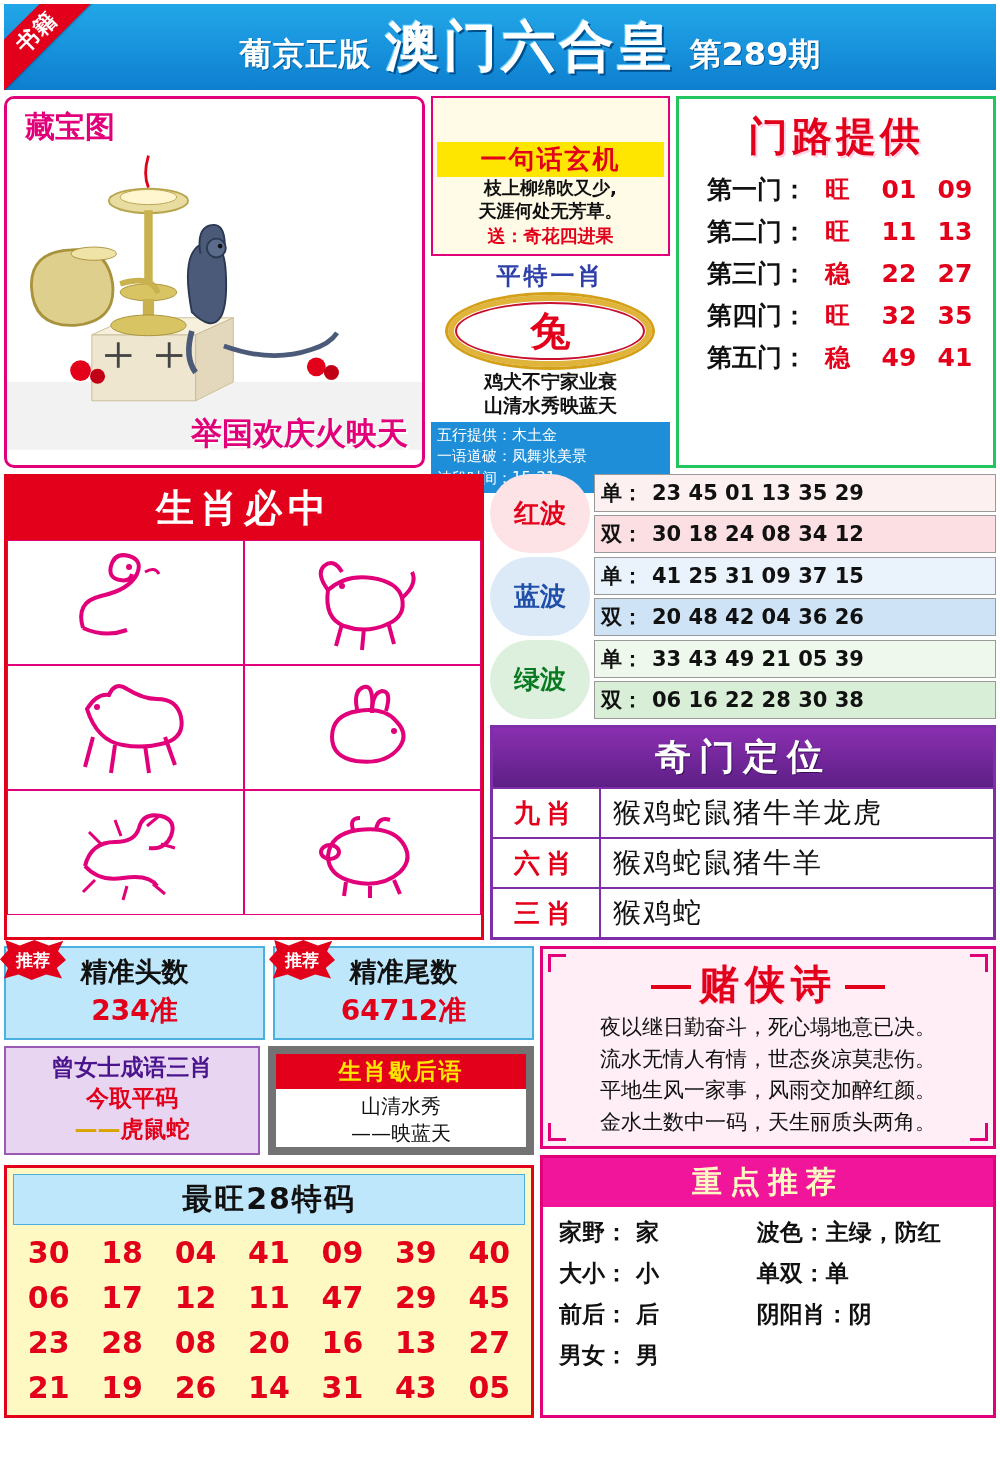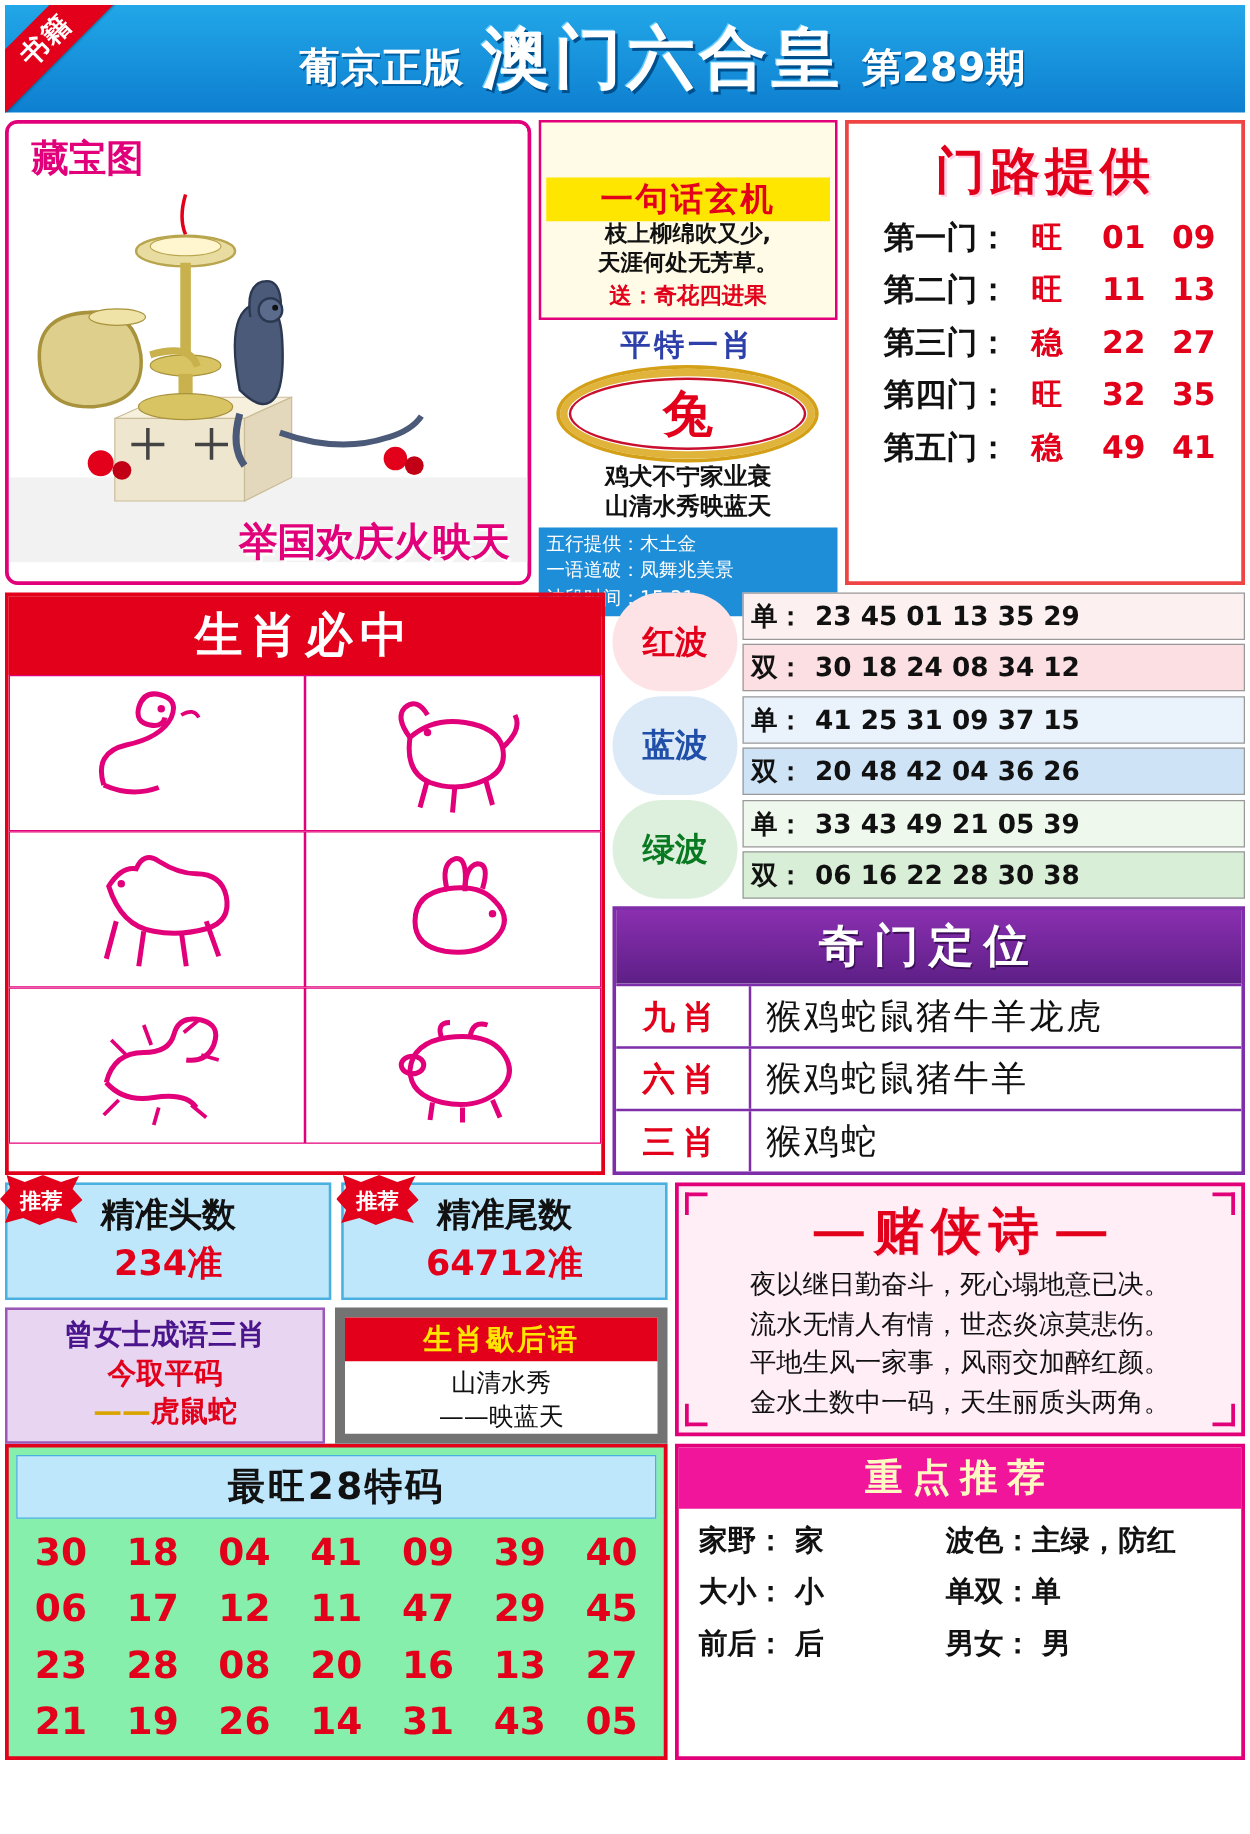--- a/index.html
+++ b/index.html
@@ -75,21 +75,21 @@
   }
   .oval .inner-ring{
     position:absolute; inset:7px; border-radius:50%; border:2px solid #c8102e;
   }
   .oval span { font-size:40px; font-weight:bold; color:#e2001a; position:relative; }
 
   .zodiac-couplet { text-align:center; font-size:19px; font-weight:bold; color:#111; line-height:1.25;}
   .blue-info { background:#1e8ed8; color:#fff; font-size:15px; line-height:1.45; padding:3px 6px; }
 
   .gate {
-    flex:1; border:3px solid #ef4444; background:#fff;
+    flex:1; border:3px solid #22c55e; background:#fff;
     padding:6px 10px;
   }
   .gate-title { text-align:center; color:#e2001a; font-size:40px; font-weight:bold;
                 letter-spacing:4px; text-shadow:2px 2px 0 #ffd2e6; margin:4px 0 6px;}
   .gate-row { display:flex; align-items:center; font-size:25px; font-weight:bold;
               color:#111; margin:9px 0 9px 18px; }
   .gate-row .lbl { min-width:118px; }
   .gate-row .tag { color:#e2001a; min-width:46px; }
   .gate-row .num { color:#e2001a; min-width:56px; text-align:center; }
 
@@ -150,21 +150,21 @@
   .idiom-t { font-size:23px; font-weight:bold; color:#4a148c; }
   .idiom-l1 { font-size:23px; font-weight:bold; color:#e2001a; }
   .idiom-l2 { font-size:23px; font-weight:bold; color:#e2001a; }
   .idiom-l2 .dash { color:#d9a400; }
   .xhy-box { flex:1; border:8px solid #737373; background:#fff; text-align:center; }
   .xhy-t { background:#e2001a; color:#ffe600; font-size:23px; font-weight:bold; padding:2px 0; letter-spacing:2px;}
   .xhy-l1 { font-size:20px; color:#111; margin-top:4px; }
   .xhy-l2 { font-size:20px; color:#111; }
   .xhy-l2 .dash { color:#111; }
 
-  .hot-box { margin-top:0; border:3px solid #e2001a; background:#86efac; padding:6px; }
+  .hot-box { margin-top:10px; border:3px solid #e2001a; background:#fef9c3; padding:6px; }
   .hot-t { background:#bfe7fb; border:1px solid #49b0e0; color:#111; font-size:30px;
            font-weight:bold; text-align:center; padding:4px 0; letter-spacing:2px;}
   .hot-grid { display:grid; grid-template-columns:repeat(7,1fr); gap:2px; margin-top:6px;}
   .hot-n { text-align:center; font-size:30px; font-weight:bold; color:#e2001a; padding:4px 0;}
 
   .low-right { flex:1; display:flex; flex-direction:column; gap:6px;}
   .poem-box { border:3px solid #e2007a; background:#ffeef5; padding:8px 10px; position:relative;}
   .poem-t { text-align:center; color:#e2001a; font-size:40px; font-weight:bold;
             letter-spacing:6px; text-shadow:1px 1px 0 #ffd2e6;}
   .poem-t .bar { display:inline-block; width:40px; height:4px; background:#e2001a;
@@ -504,18 +504,19 @@
       </div>
 
       <div class="focus-box">
         <div class="focus-t">重点推荐</div>
         <div class="focus-grid">
           <div class="focus-item">家野： 家</div>
           <div class="focus-item">波色：主绿，防红</div>
           <div class="focus-item">大小： 小</div>
           <div class="focus-item">单双：单</div>
           <div class="focus-item">前后： 后</div>
+          <div class="focus-item">阴阳肖：阴</div>
           <div class="focus-item">男女： 男</div>
         </div>
       </div>
     </div>
   </div>
 </div>
 
 </body></html>

